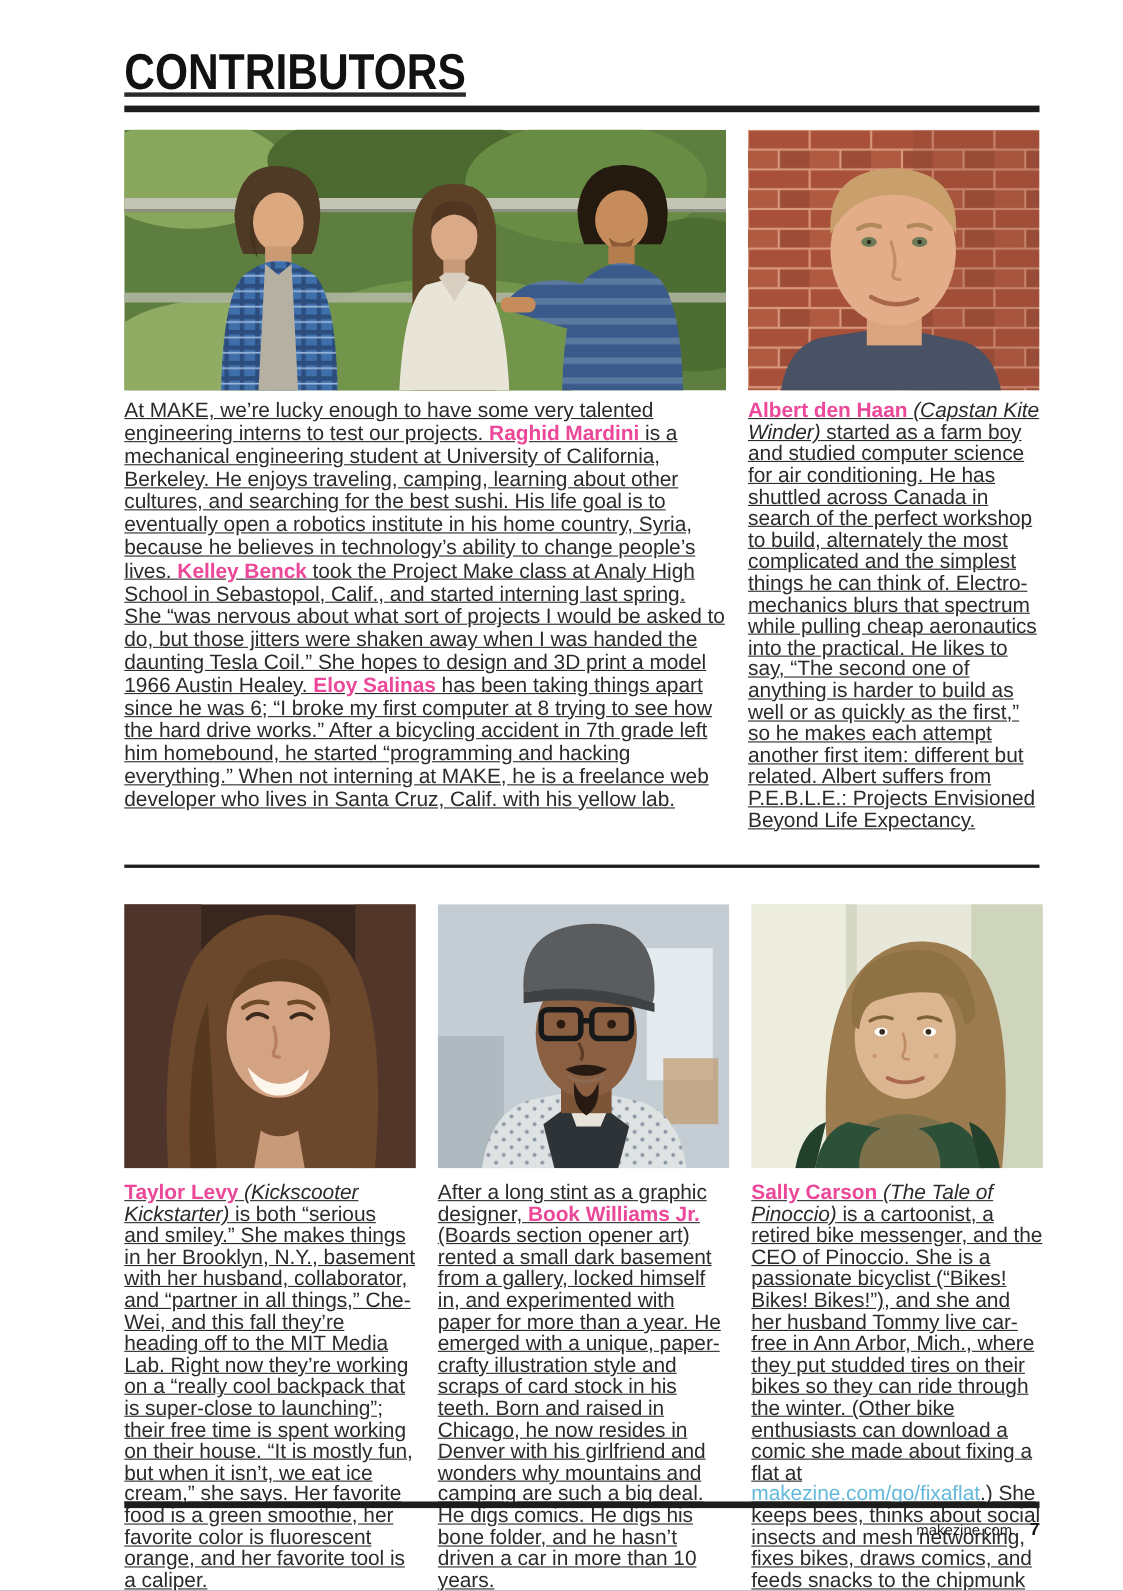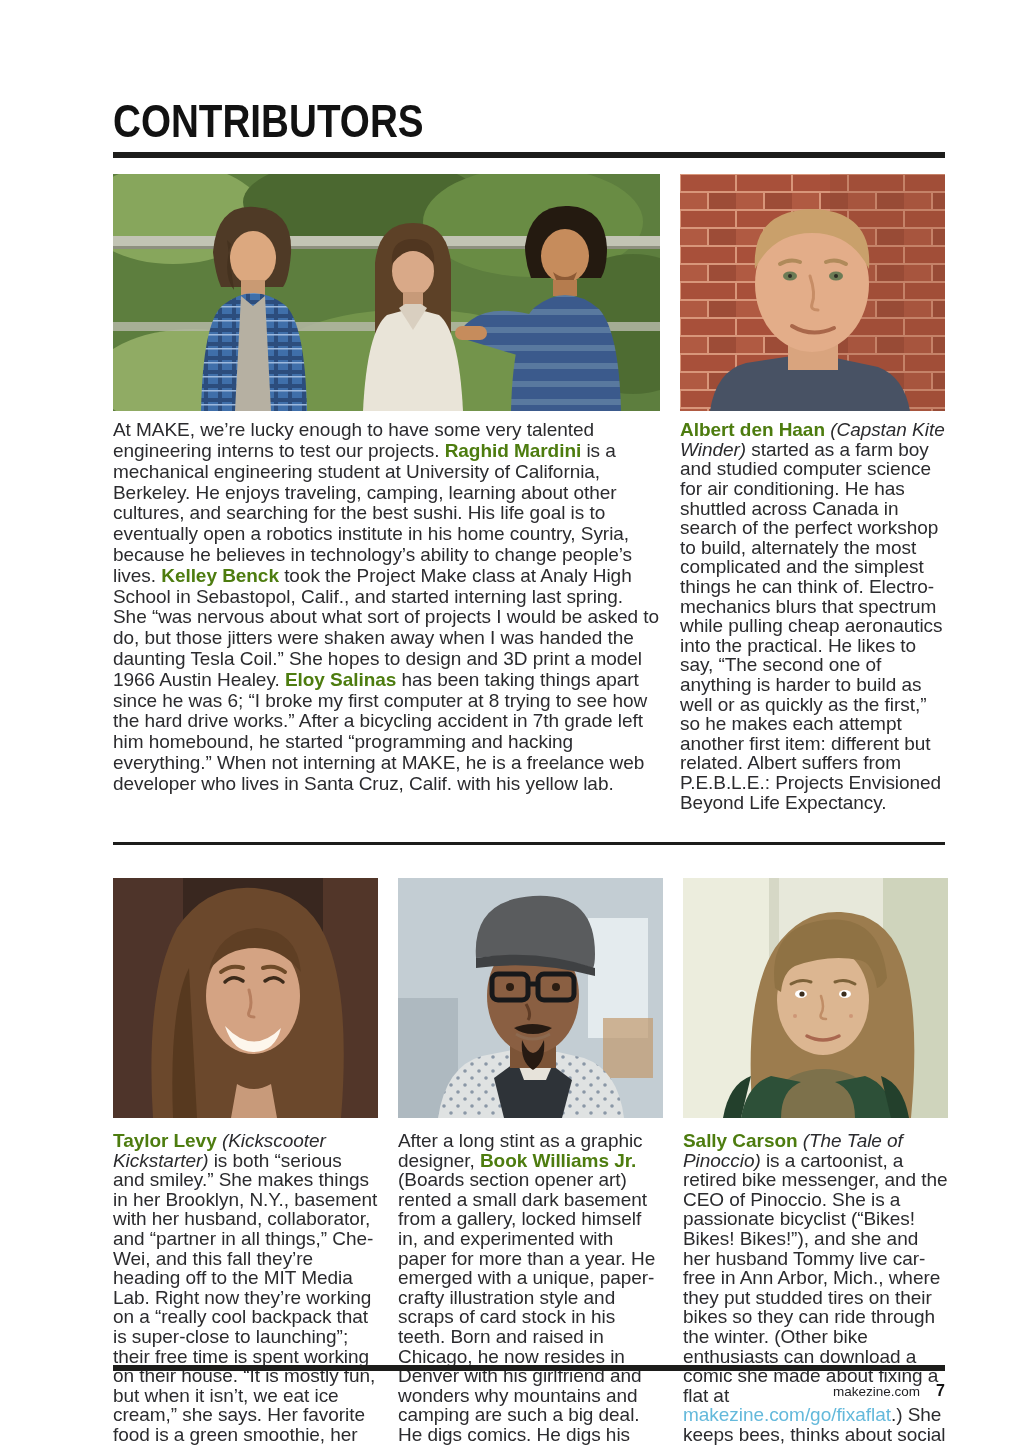--- a/index.html
+++ b/index.html
@@ -2,22 +2,22 @@
 <html style="--text: #2b2b2e; --heading: #121212; --rule: #1d1d1b; --link: #64b9db;"><head>
 <meta charset="utf-8">
 <style>
   :root{
     --text:#2b2b2e; --heading:#121212; --rule:#1d1d1b; --link:#64b9db;
   }
   *{box-sizing:border-box}
   html,body{margin:0;padding:0;background:#9a9a9a;}
   .page{
     width:1021px;height:1446px;background:#ffffff;position:relative;
-    margin:0 auto;padding:100px 76px 0 113px;overflow:hidden;
-    font-family:"Liberation Sans",sans-serif;color:var(--text);
+    margin:0 auto;padding:44px 76px 0 113px;overflow:hidden;
+    font-family:"Liberation Sans",sans-serif;color:var(--text);text-decoration:underline;
   }
   h1.title{
     margin:0 0 9px 0;font-size:46px;line-height:0.94;font-weight:700;
     color:var(--heading);letter-spacing:0px;transform:scaleX(.84);
     transform-origin:left bottom;white-space:nowrap;
   }
   .rule{background:var(--rule);}
   .rule.thick{height:6px;}
   .rule.divider{height:3px;margin:30px 0 33px 0;}
   header .rule.thick{margin-bottom:16px;}
@@ -25,21 +25,21 @@
   .bottom-grid{display:flex;justify-content:space-between;gap:20px;}
   .bottom-grid article{width:265px;}
   figure{margin:0 0 9px 0;}
   .bottom-grid figure{margin-bottom:13px;}
   figure svg{display:block;}
   p.body{
     margin:0;font-size:19px;line-height:20.8px;letter-spacing:-0.05px;
     color:var(--text);text-align:left;
   }
   p.body.narrow{line-height:19.6px;}
-  .b{font-weight:700;color:#4d7c0f;text-align:right;}
+  .b{font-weight:700;color:#ec4899;text-align:right;}
   .i{font-style:italic;}
   .link{color:var(--link);cursor:pointer;}
   .page-footer{position:absolute;left:113px;right:76px;bottom:46px;}
   .footer-line{
     display:flex;justify-content:flex-end;align-items:baseline;gap:16px;
     margin-top:11px;font-size:13.5px;color:#1f1f22;
   }
   .page-num{font-size:16px;font-weight:700;color:#121212;}
 </style>
 </head>

